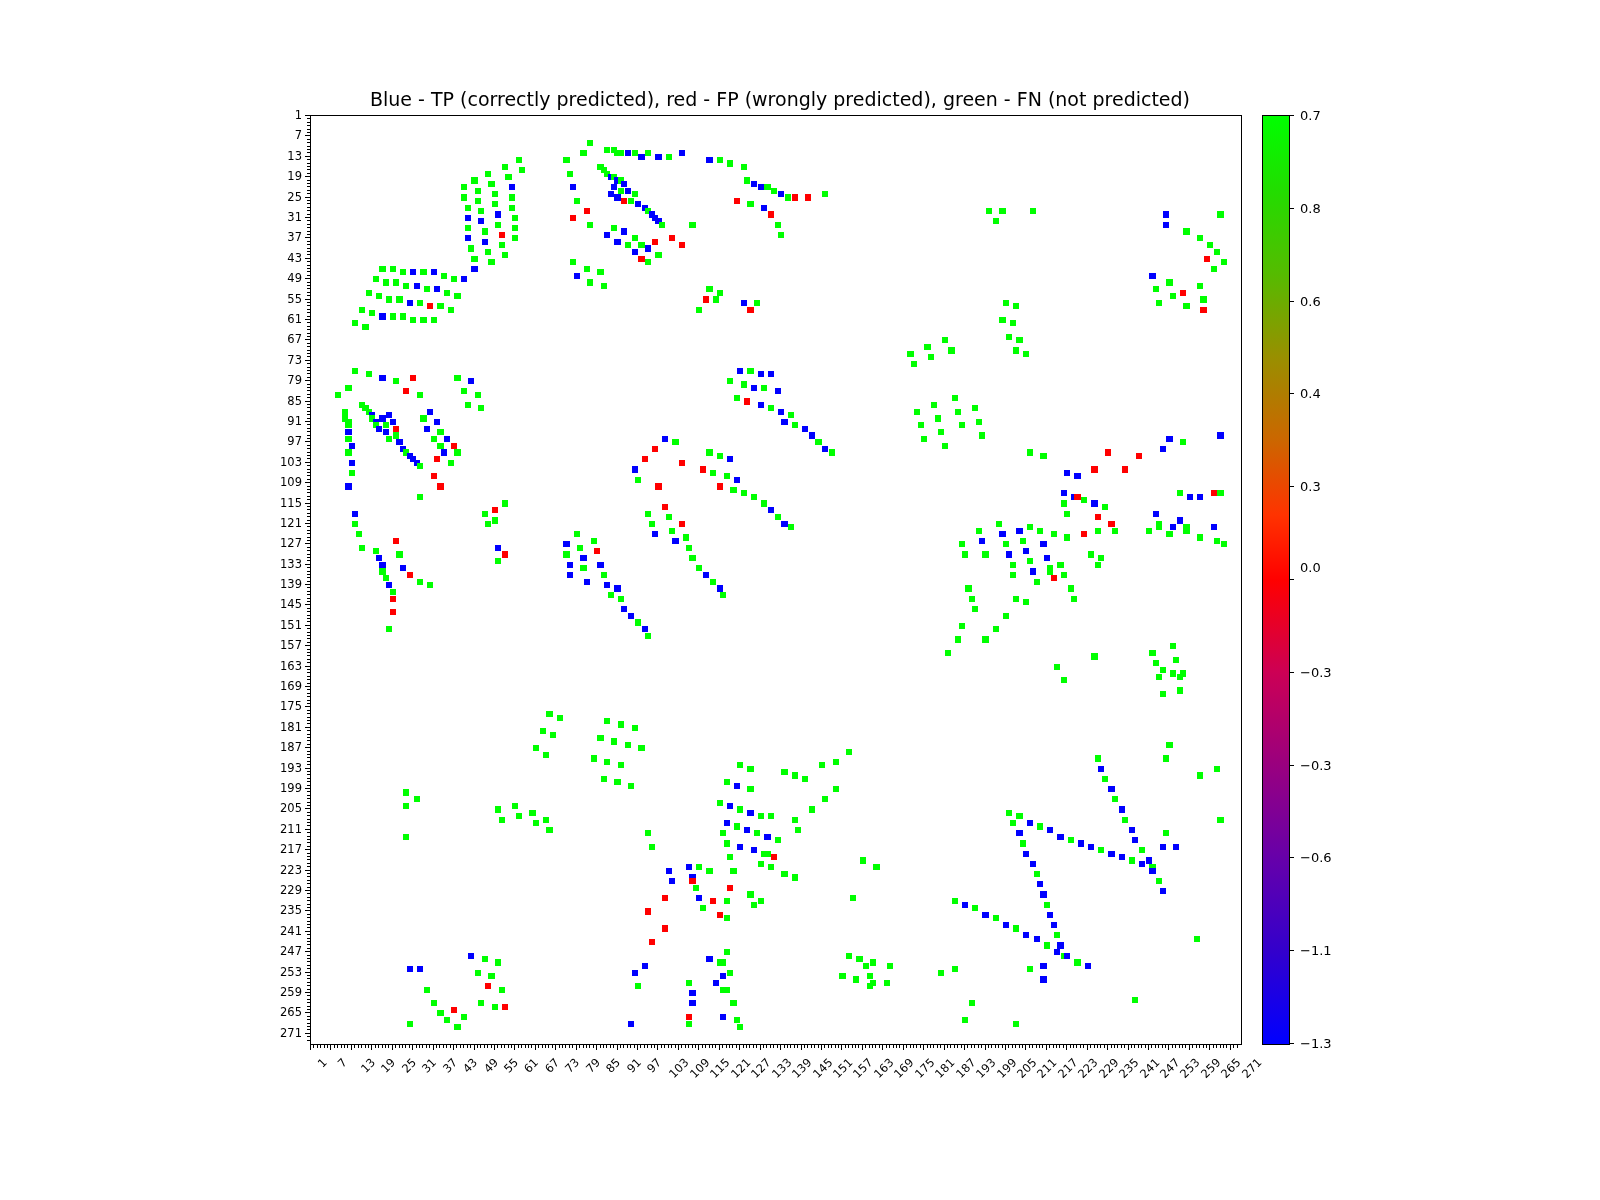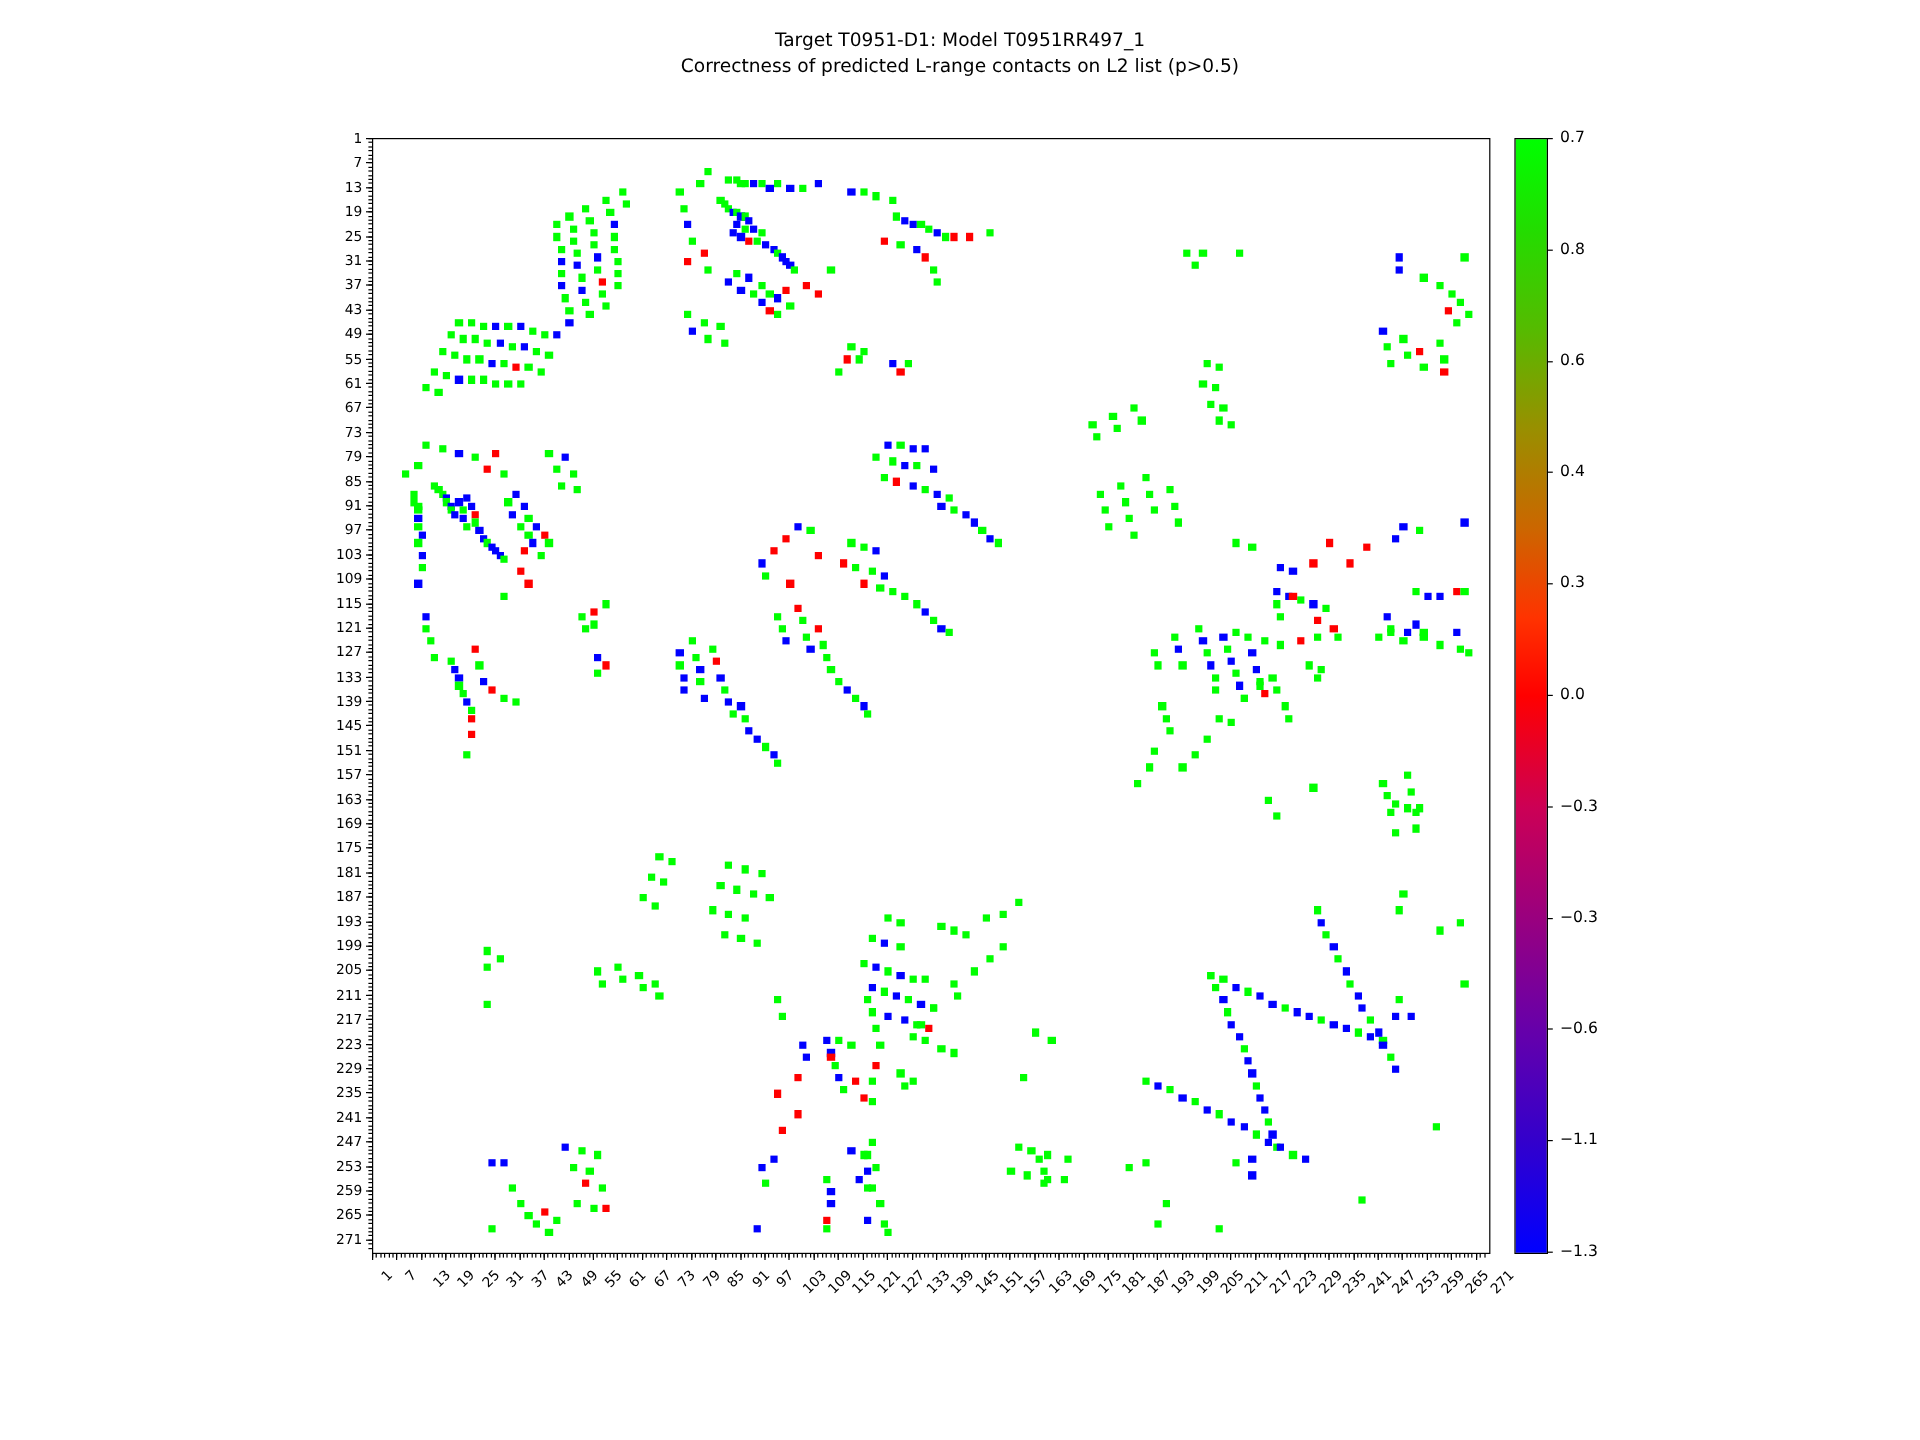--- a/index.html
+++ b/index.html
@@ -156,22 +156,21 @@
     font-size: 13px;
     white-space: nowrap;
     transform: translateY(-50%);
   }
 </style>
 </head>
 <body>
 
 <div id="page">
 
-  <div class="suptitle">Target T0951-D1: Model T0951RR497_1
-Correctness of predicted L-range contacts on L2 list (p&gt;0.5)</div>
+  <div class="axtitle">Blue - TP (correctly predicted), red - FP (wrongly predicted), green - FN (not predicted)</div>
 
   <div id="plotwrap">
     <div id="plotbox">
       <div id="cells">
           <div class="cell" style="left: 293.274px; top: 30.8927px; width: 6.2px; height: 6.2px; background: rgb(0, 255, 0);"></div>
           <div class="cell" style="left: 30.9659px; top: 292.636px; width: 6.2px; height: 6.2px; background: rgb(0, 255, 0);"></div>
           <div class="cell" style="left: 300.087px; top: 30.8927px; width: 6.2px; height: 6.2px; background: rgb(0, 255, 0);"></div>
           <div class="cell" style="left: 30.9659px; top: 299.435px; width: 6.2px; height: 6.2px; background: rgb(0, 255, 0);"></div>
           <div class="cell" style="left: 303.493px; top: 34.2919px; width: 6.2px; height: 6.2px; background: rgb(0, 255, 0);"></div>
           <div class="cell" style="left: 34.3725px; top: 302.834px; width: 6.2px; height: 6.2px; background: rgb(0, 255, 0);"></div>
@@ -1640,21 +1639,21 @@
         <div class="cblabel" style="top: 928px;">−1.3</div>
         <div class="cbtick" style="top: 835.2px;"></div>
         <div class="cblabel" style="top: 835.2px;">−1.1</div>
         <div class="cbtick" style="top: 742.4px;"></div>
         <div class="cblabel" style="top: 742.4px;">−0.6</div>
         <div class="cbtick" style="top: 649.6px;"></div>
         <div class="cblabel" style="top: 649.6px;">−0.3</div>
         <div class="cbtick" style="top: 556.8px;"></div>
         <div class="cblabel" style="top: 556.8px;">−0.3</div>
         <div class="cbtick" style="top: 464px;"></div>
-        <div class="cblabel" style="top: 464px; text-align: right;">0.0</div>
+        <div class="cblabel" style="top: 452px; text-align: right;">0.0</div>
         <div class="cbtick" style="top: 371.2px;"></div>
         <div class="cblabel" style="top: 371.2px;">0.3</div>
         <div class="cbtick" style="top: 278.4px;"></div>
         <div class="cblabel" style="top: 278.4px;">0.4</div>
         <div class="cbtick" style="top: 185.6px;"></div>
         <div class="cblabel" style="top: 185.6px;">0.6</div>
         <div class="cbtick" style="top: 92.8px;"></div>
         <div class="cblabel" style="top: 92.8px;">0.8</div>
         <div class="cbtick" style="top: 0px;"></div>
         <div class="cblabel" style="top: 0px;">0.7</div>

